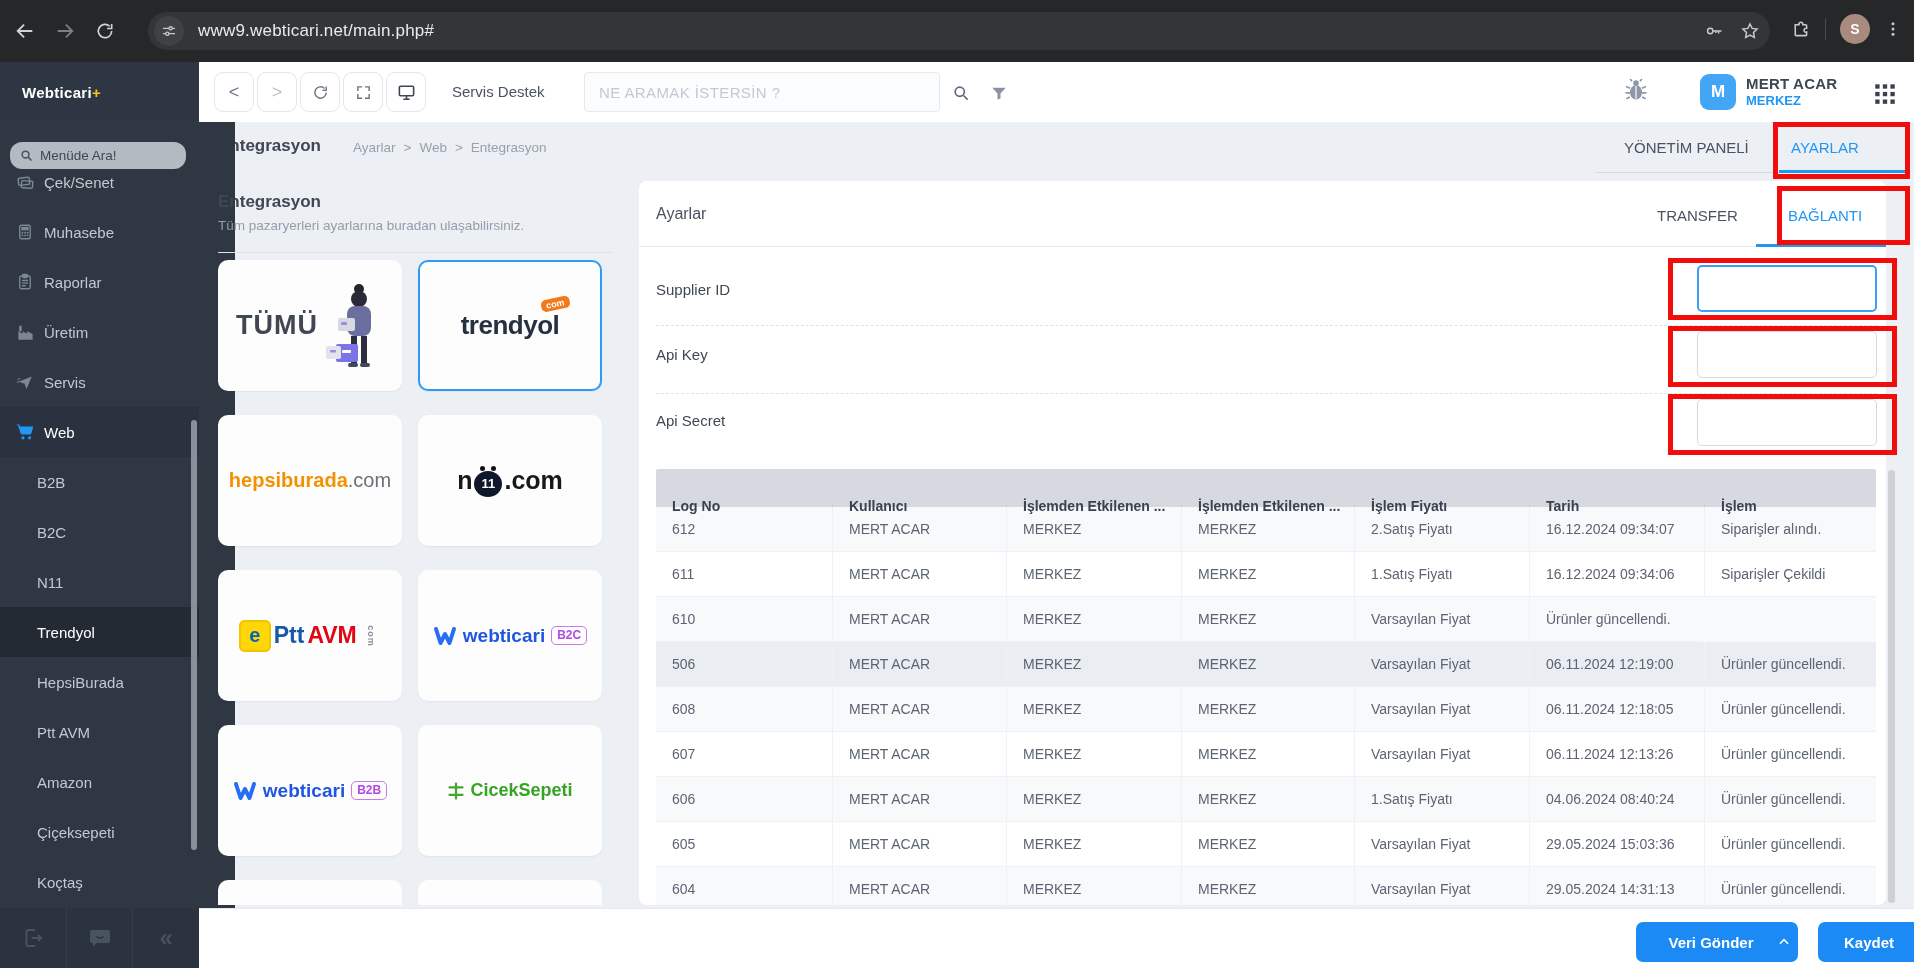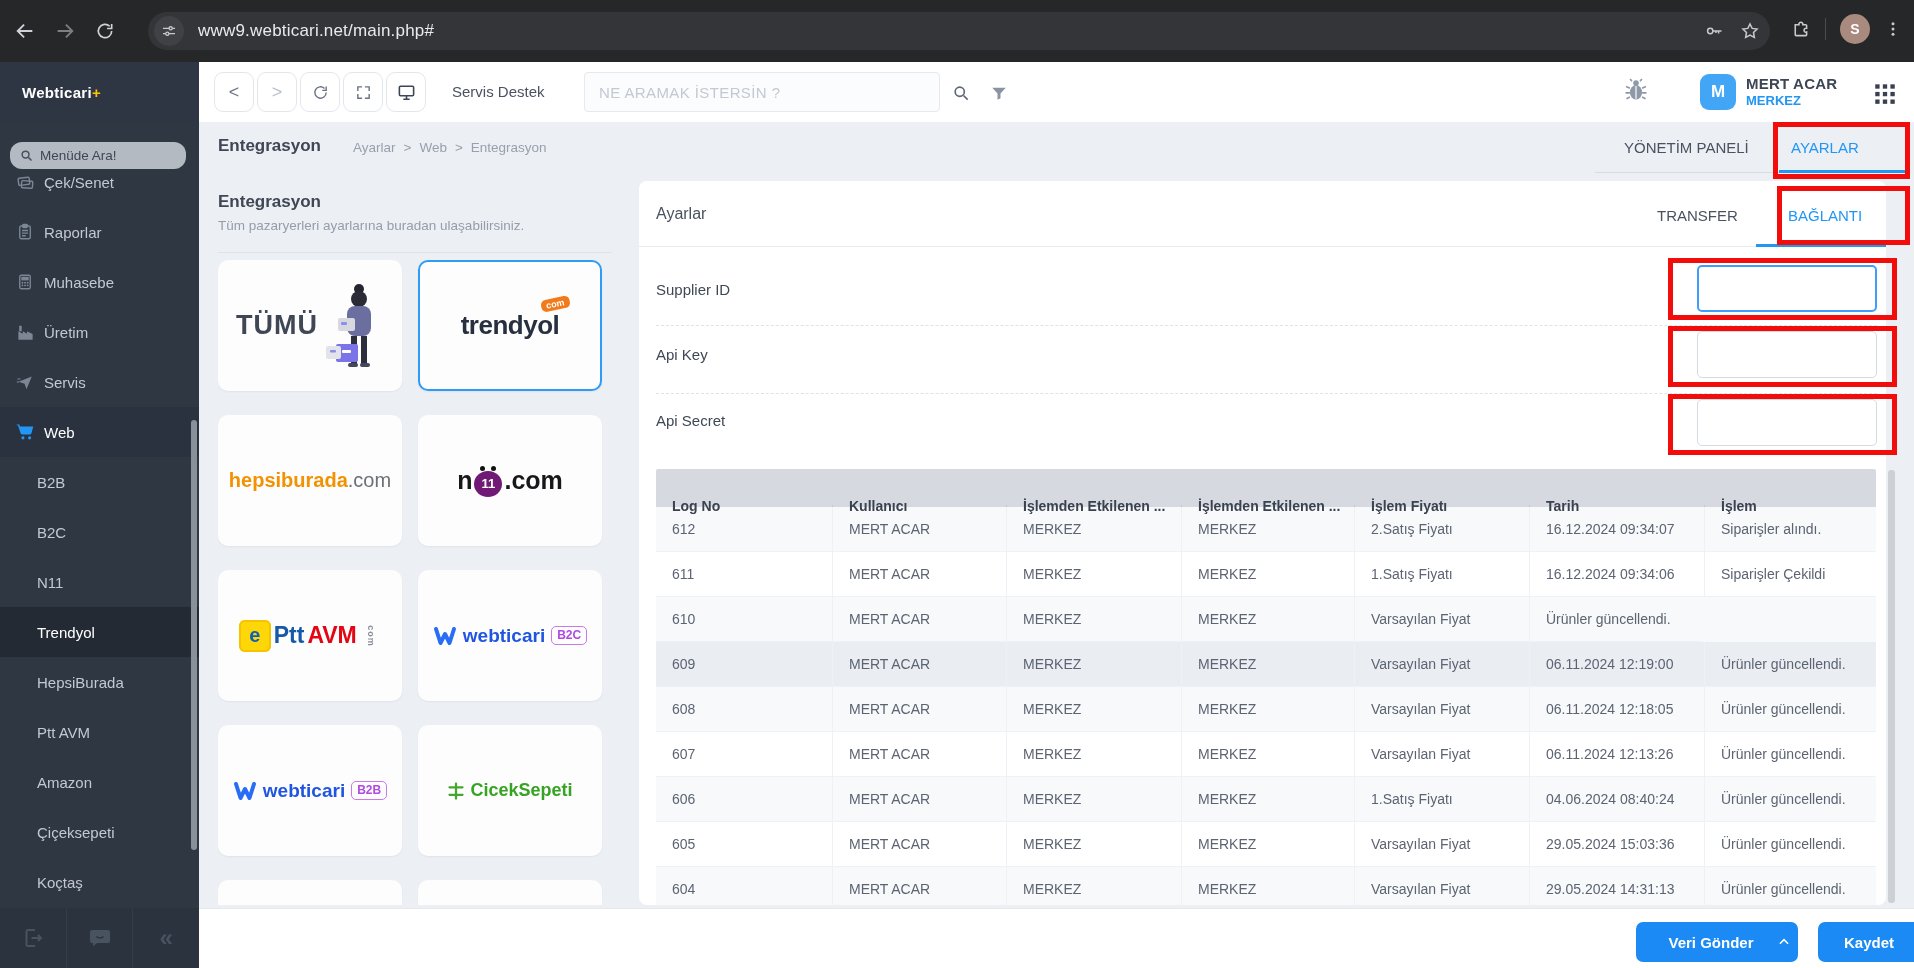--- a/index.html
+++ b/index.html
@@ -42,21 +42,21 @@
   
   .crumb-title{left:218px;top:136px;font-size:17px;font-weight:700;color:#3f4654;}
   .crumbs{left:353px;top:140px;font-size:13.5px;color:#98a0ad;display:flex;gap:8px;}
   .tabline{left:1595px;top:172px;width:315px;height:1px;background:#d8dce2;}
   .toptab{top:139px;font-size:15px;cursor:pointer;}
   .toptab.gray{color:#4a5260;}
   .toptab.blue{color:#2196f3;}
   .blue-ul{background:#2196f3;height:3px;}
 
   
-  .sidebar{left:0;top:122px;width:199px;height:786px;background:#2f3743;overflow:hidden;}
+  .sidebar{left:0;top:122px;width:199px;height:786px;background:#2f3743;overflow:hidden;padding-left:36px;}
   .sb-search{position:absolute;left:10px;top:20px;width:176px;height:27px;background:#b4bac2;border-radius:12px;}
   .sb-search input{width:100%;height:100%;border:0;background:transparent;outline:none;padding:0 8px 0 30px;font-size:13.5px;color:#3f4754;box-sizing:border-box;font-family:"Liberation Sans",sans-serif;}
   .sb-search input::placeholder{color:#3f4754;}
   .sb-search .mag{position:absolute;left:9px;top:6px;color:#4a525f;}
   .side-menu{position:absolute;left:0;top:38px;width:199px;}
   .mitem{height:50px;display:flex;align-items:center;color:#c3c9d2;font-size:15px;cursor:pointer;}
   .mitem .ic{width:26px;margin-left:12px;margin-right:6px;color:#7d8694;display:flex;justify-content:center;}
   .mitem.on{color:#ffffff;background:#2a3240;}
   .mitem.on .ic{color:#2196f3;}
   .sub{padding-left:37px;}
@@ -73,21 +73,21 @@
   .tiles{left:218px;top:260px;width:400px;height:645px;overflow:hidden;display:grid;grid-template-columns:184px 184px;grid-auto-rows:131px;column-gap:16px;row-gap:24px;}
   .tile{background:#fdfdfe;border-radius:10px;box-shadow:0 1px 2px rgba(31,45,61,.06);display:flex;align-items:center;justify-content:center;cursor:pointer;position:relative;box-sizing:border-box;}
   .tile.sel{border:2px solid #2e9bf5;}
   .t-tumu{font-size:27px;font-weight:600;color:#3f4654;letter-spacing:1px;display:flex;align-items:center;gap:8px;}
   .t-trend{font-size:26px;font-weight:700;color:#27303f;letter-spacing:-.5px;position:relative;}
   .t-trend .com{position:absolute;top:-12px;right:-10px;background:#f27a1a;color:#fff;font-size:9px;font-weight:700;padding:1px 5px;border-radius:5px;transform:rotate(-12deg);letter-spacing:0;}
   .t-hb{font-size:20px;font-weight:700;color:#f39200;}
   .t-hb i{font-style:normal;color:#6b7077;font-weight:500;}
   .t-n11{display:flex;align-items:center;font-size:25px;font-weight:800;color:#17181a;}
   .bug11{position:relative;width:30px;height:32px;margin:0 1px;}
-  .bug11 .body{position:absolute;left:1px;top:6px;width:28px;height:26px;border-radius:50%;background:#701a75;color:#fff;font-size:13px;font-weight:800;display:flex;align-items:center;justify-content:center;}
+  .bug11 .body{position:absolute;left:1px;top:6px;width:28px;height:26px;border-radius:50%;background:#0f172a;color:#fff;font-size:13px;font-weight:800;display:flex;align-items:center;justify-content:center;}
   .bug11 .a1,.bug11 .a2{position:absolute;top:1px;width:5px;height:5px;border-radius:50%;background:#111;}
   .bug11 .a1{left:7px;} .bug11 .a2{left:18px;}
   .t-ptt{display:flex;align-items:center;gap:3px;font-weight:800;font-size:23px;}
   .t-ptt .bag{width:32px;height:32px;background:#ffd608;border-radius:6px;display:flex;align-items:center;justify-content:center;color:#0b63b8;font-size:20px;font-weight:800;box-shadow:inset 0 0 0 2px #f5c400;}
   .t-ptt .p1{color:#1559a8;} .t-ptt .p2{color:#e30613;}
   .t-ptt .p3{color:#8a8f98;font-size:9px;font-weight:700;transform:rotate(90deg);letter-spacing:1px;}
   .t-wt{display:flex;align-items:center;gap:6px;}
   .t-wt .brand{font-size:19px;font-weight:800;color:#1f55e0;}
   .t-wt .bdg{border:1.5px solid #c77ae8;color:#b14ae0;border-radius:5px;font-size:12px;font-weight:700;padding:0 5px;line-height:17px;}
   .t-cs{display:flex;align-items:center;gap:5px;font-size:18px;font-weight:800;color:#36a322;}
@@ -282,36 +282,36 @@
           <svg width="19" height="19" viewBox="0 0 24 24" fill="none" stroke="currentColor" stroke-width="1.8">
               <rect x="3" y="6" width="14" height="9" rx="1.5" transform="rotate(-7 10 10)"></rect>
               <rect x="7" y="10" width="14" height="9" rx="1.5" transform="rotate(4 14 14)"></rect>
             </svg>
         </span>
         <span>Çek/Senet</span>
       </div>
       <div class="mitem">
         <span class="ic">
           <svg width="18" height="18" viewBox="0 0 24 24" fill="none" stroke="currentColor" stroke-width="1.8">
+              <rect x="5" y="3" width="14" height="18" rx="2"></rect>
+              <rect x="8" y="6" width="8" height="3" fill="currentColor"></rect>
+              <path d="M8.5 13h.1M12 13h.1M15.5 13h.1M8.5 16.5h.1M12 16.5h.1M15.5 16.5h.1" stroke-width="2.4" stroke-linecap="round"></path>
+            </svg>
+        </span>
+        <span>Muhasebe</span>
+      </div>
+      <div class="mitem">
+        <span class="ic">
+          <svg width="18" height="18" viewBox="0 0 24 24" fill="none" stroke="currentColor" stroke-width="1.8">
               <rect x="5" y="4" width="14" height="17" rx="2"></rect>
               <rect x="9" y="2" width="6" height="4" rx="1" fill="currentColor"></rect>
               <path d="M8 10h8M8 13.5h8M8 17h5"></path>
             </svg>
         </span>
         <span>Raporlar</span>
-      </div>
-      <div class="mitem">
-        <span class="ic">
-          <svg width="18" height="18" viewBox="0 0 24 24" fill="none" stroke="currentColor" stroke-width="1.8">
-              <rect x="5" y="3" width="14" height="18" rx="2"></rect>
-              <rect x="8" y="6" width="8" height="3" fill="currentColor"></rect>
-              <path d="M8.5 13h.1M12 13h.1M15.5 13h.1M8.5 16.5h.1M12 16.5h.1M15.5 16.5h.1" stroke-width="2.4" stroke-linecap="round"></path>
-            </svg>
-        </span>
-        <span>Muhasebe</span>
       </div>
       <div class="mitem">
         <span class="ic">
           <svg width="19" height="19" viewBox="0 0 24 24" fill="currentColor">
               <path d="M3 21V10.5l5.5 3v-3l5.5 3v-3l7 3.5V21z"></path>
               <rect x="4" y="3.5" width="3.2" height="7"></rect>
             </svg>
         </span>
         <span>Üretim</span>
       </div>
@@ -516,21 +516,21 @@
       </div>
       <div class="lrow">
         <div class="c c0">610</div>
           <div class="c c1">MERT ACAR</div>
           <div class="c c2">MERKEZ</div>
           <div class="c c3">MERKEZ</div>
           <div class="c c4">Varsayılan Fiyat</div>
           <div class="c c6">Ürünler güncellendi.</div>
       </div>
       <div class="lrow dkr">
-        <div class="c c0">609</div>
+        <div class="c c0">506</div>
           <div class="c c1">MERT ACAR</div>
           <div class="c c2">MERKEZ</div>
           <div class="c c3">MERKEZ</div>
           <div class="c c4">Varsayılan Fiyat</div>
           <div class="c c5">06.11.2024 12:19:00</div>
           <div class="c c6">Ürünler güncellendi.</div>
       </div>
       <div class="lrow">
         <div class="c c0">608</div>
           <div class="c c1">MERT ACAR</div>

